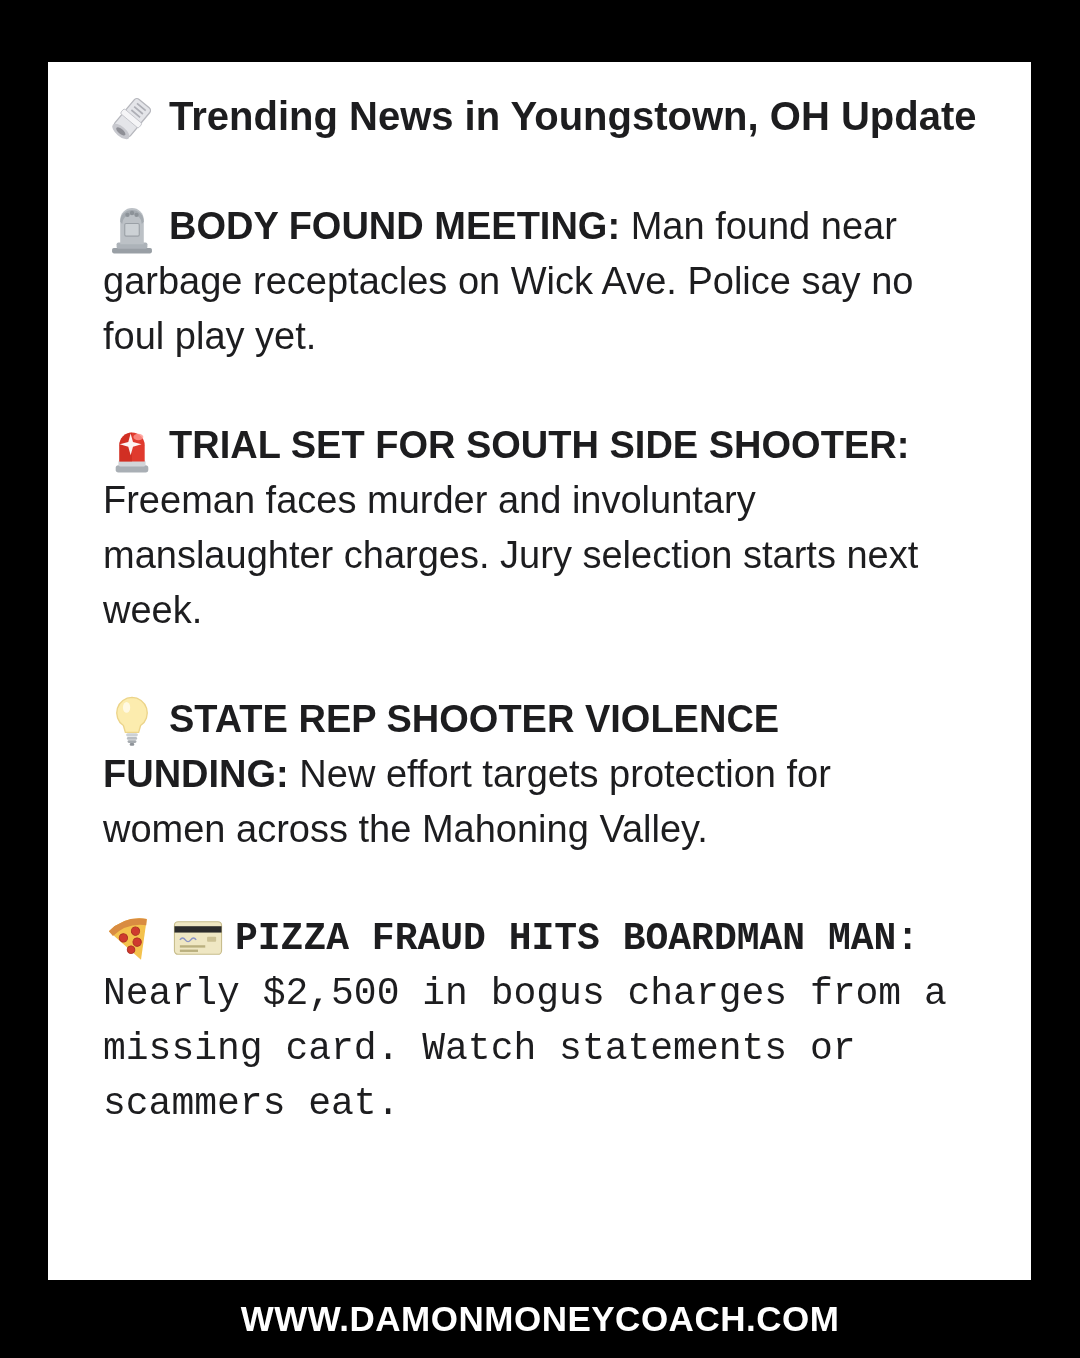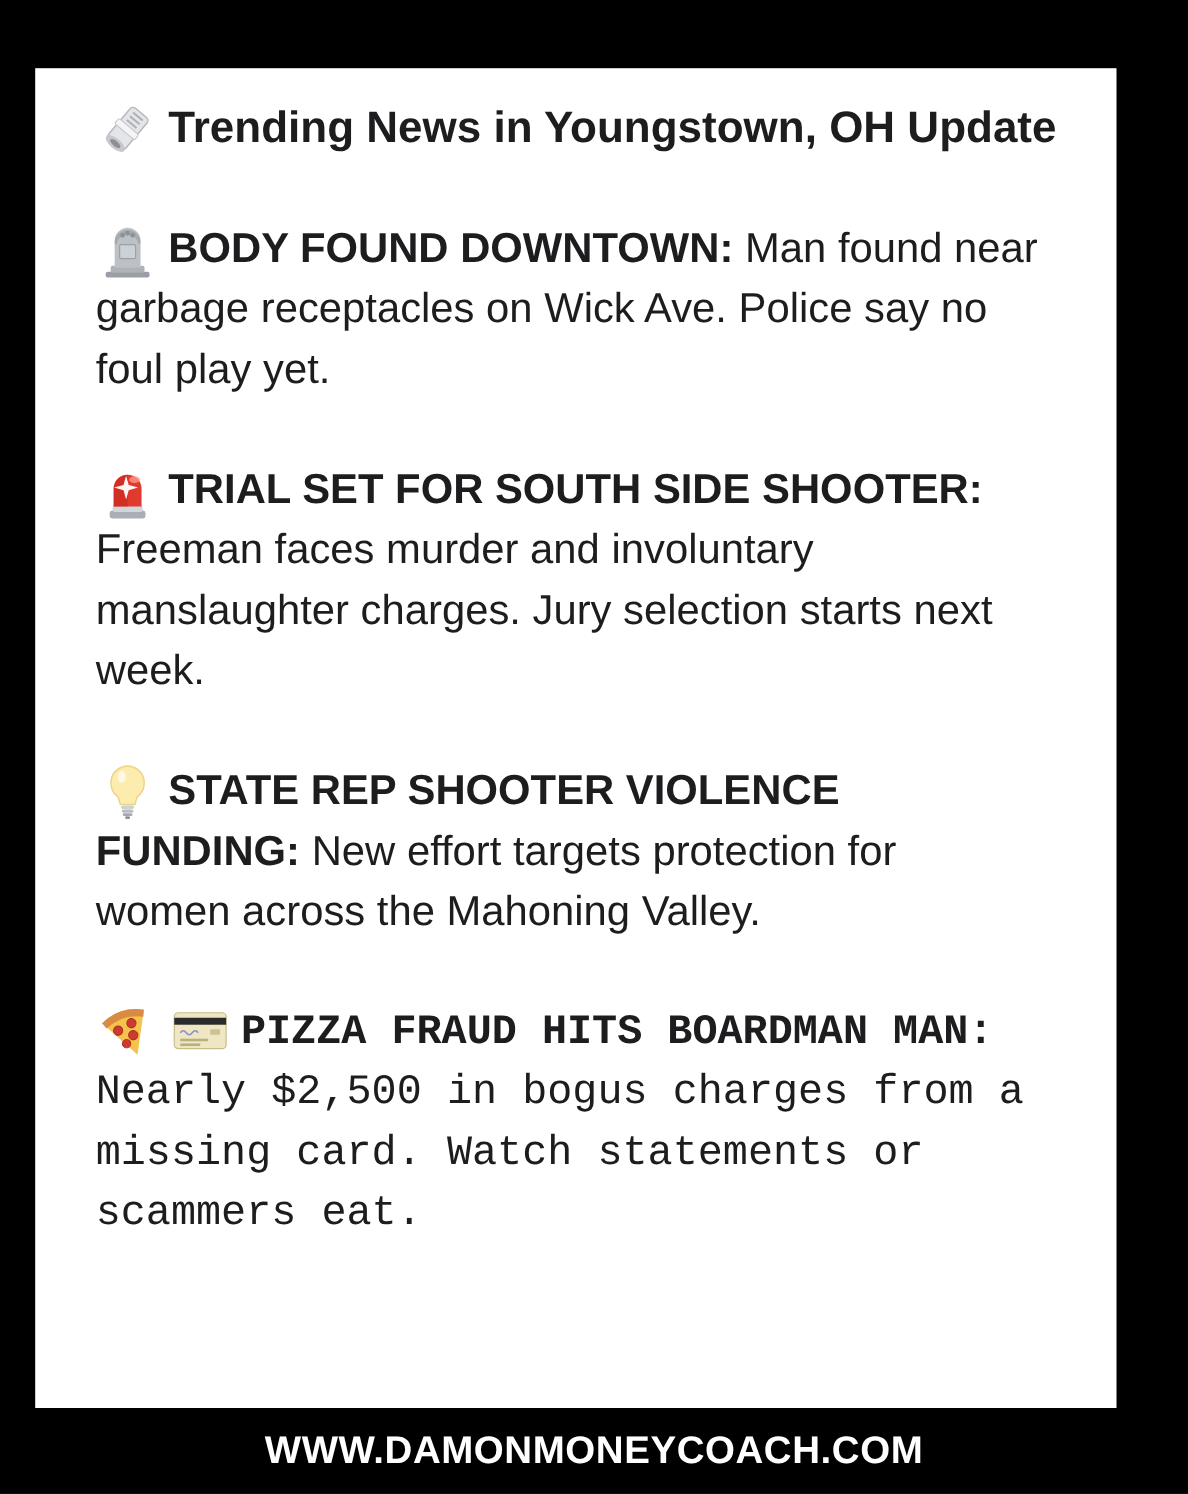--- a/index.html
+++ b/index.html
@@ -6,21 +6,21 @@
   body {
     width: 1080px; height: 1358px;
     background: #000000;
     position: relative;
     overflow: hidden;
     font-family: "Liberation Sans", sans-serif;
     -webkit-font-smoothing: antialiased;
   }
   .card {
     position: absolute;
-    left: 32px; top: 62px;
+    left: 48px; top: 62px;
     width: 983px; height: 1235px;
     background: #ffffff;
     box-sizing: border-box;
     padding: 27px 69px 0 55px;
     overflow: hidden;
   }
   .title {
     margin: 0 0 55px 0;
     font-size: 40px;
     line-height: 55px;
@@ -148,21 +148,21 @@
 
 <div class="card">
   <h1 class="title">
     <svg class="emoji">
         <use href="#newspaper-icon"></use>
       </svg><span>Trending News in Youngstown, OH Update</span>
   </h1>
   <div class="stories">
   <p class="story"><span class="icons"><svg class="emoji">
             <use href="#headstone-icon"></use>
-          </svg></span><strong class="headline">BODY FOUND DOWNTOWN:</strong><span class="story-body"> Man found near garbage receptacles on Wick Ave. Police say no foul play yet.</span></p>
+          </svg></span><strong class="headline">BODY FOUND MEETING:</strong><span class="story-body"> Man found near garbage receptacles on Wick Ave. Police say no foul play yet.</span></p>
 
   <p class="story"><span class="icons"><svg class="emoji">
             <use href="#police-light-icon"></use>
           </svg></span><strong class="headline">TRIAL SET FOR SOUTH SIDE SHOOTER:</strong><span class="story-body"> Freeman faces murder and involuntary manslaughter charges. Jury selection starts next week.</span></p>
 
   <p class="story"><span class="icons"><svg class="emoji">
             <use href="#light-bulb-icon"></use>
           </svg></span><strong class="headline">STATE REP SHOOTER VIOLENCE FUNDING:</strong><span class="story-body"> New effort targets protection for women across the Mahoning Valley.</span></p>
 
 

